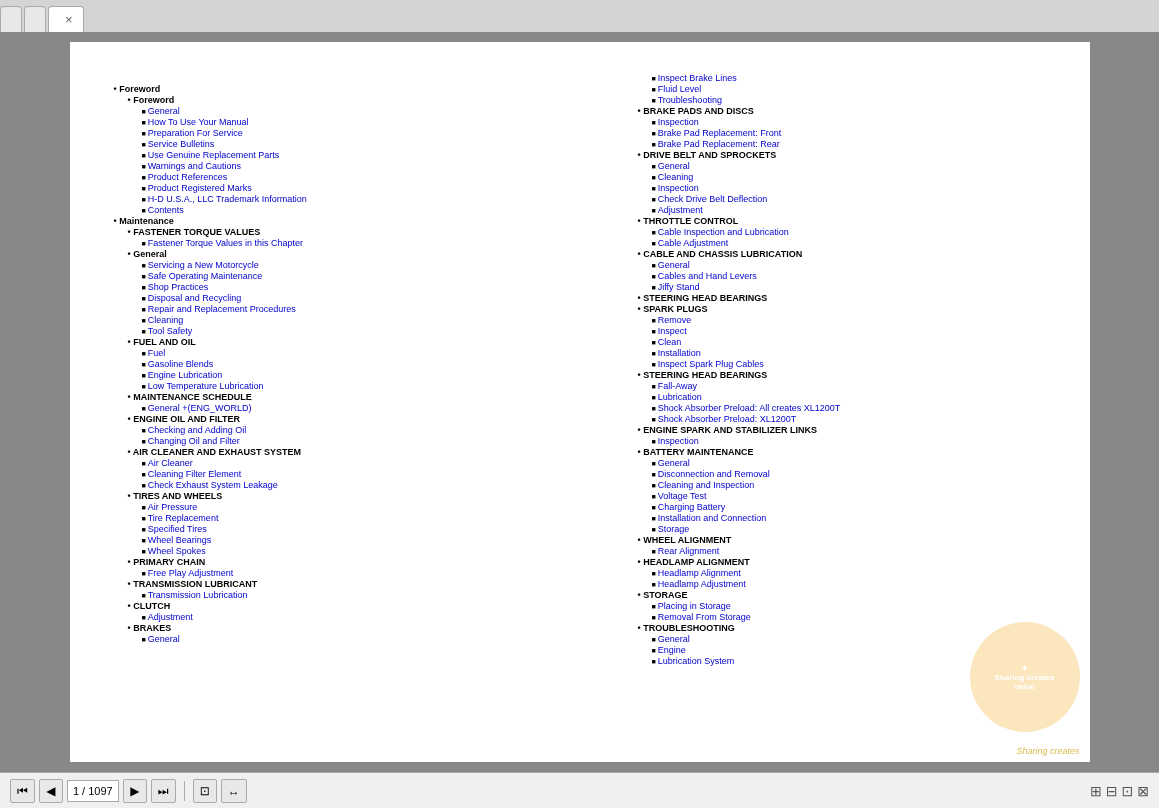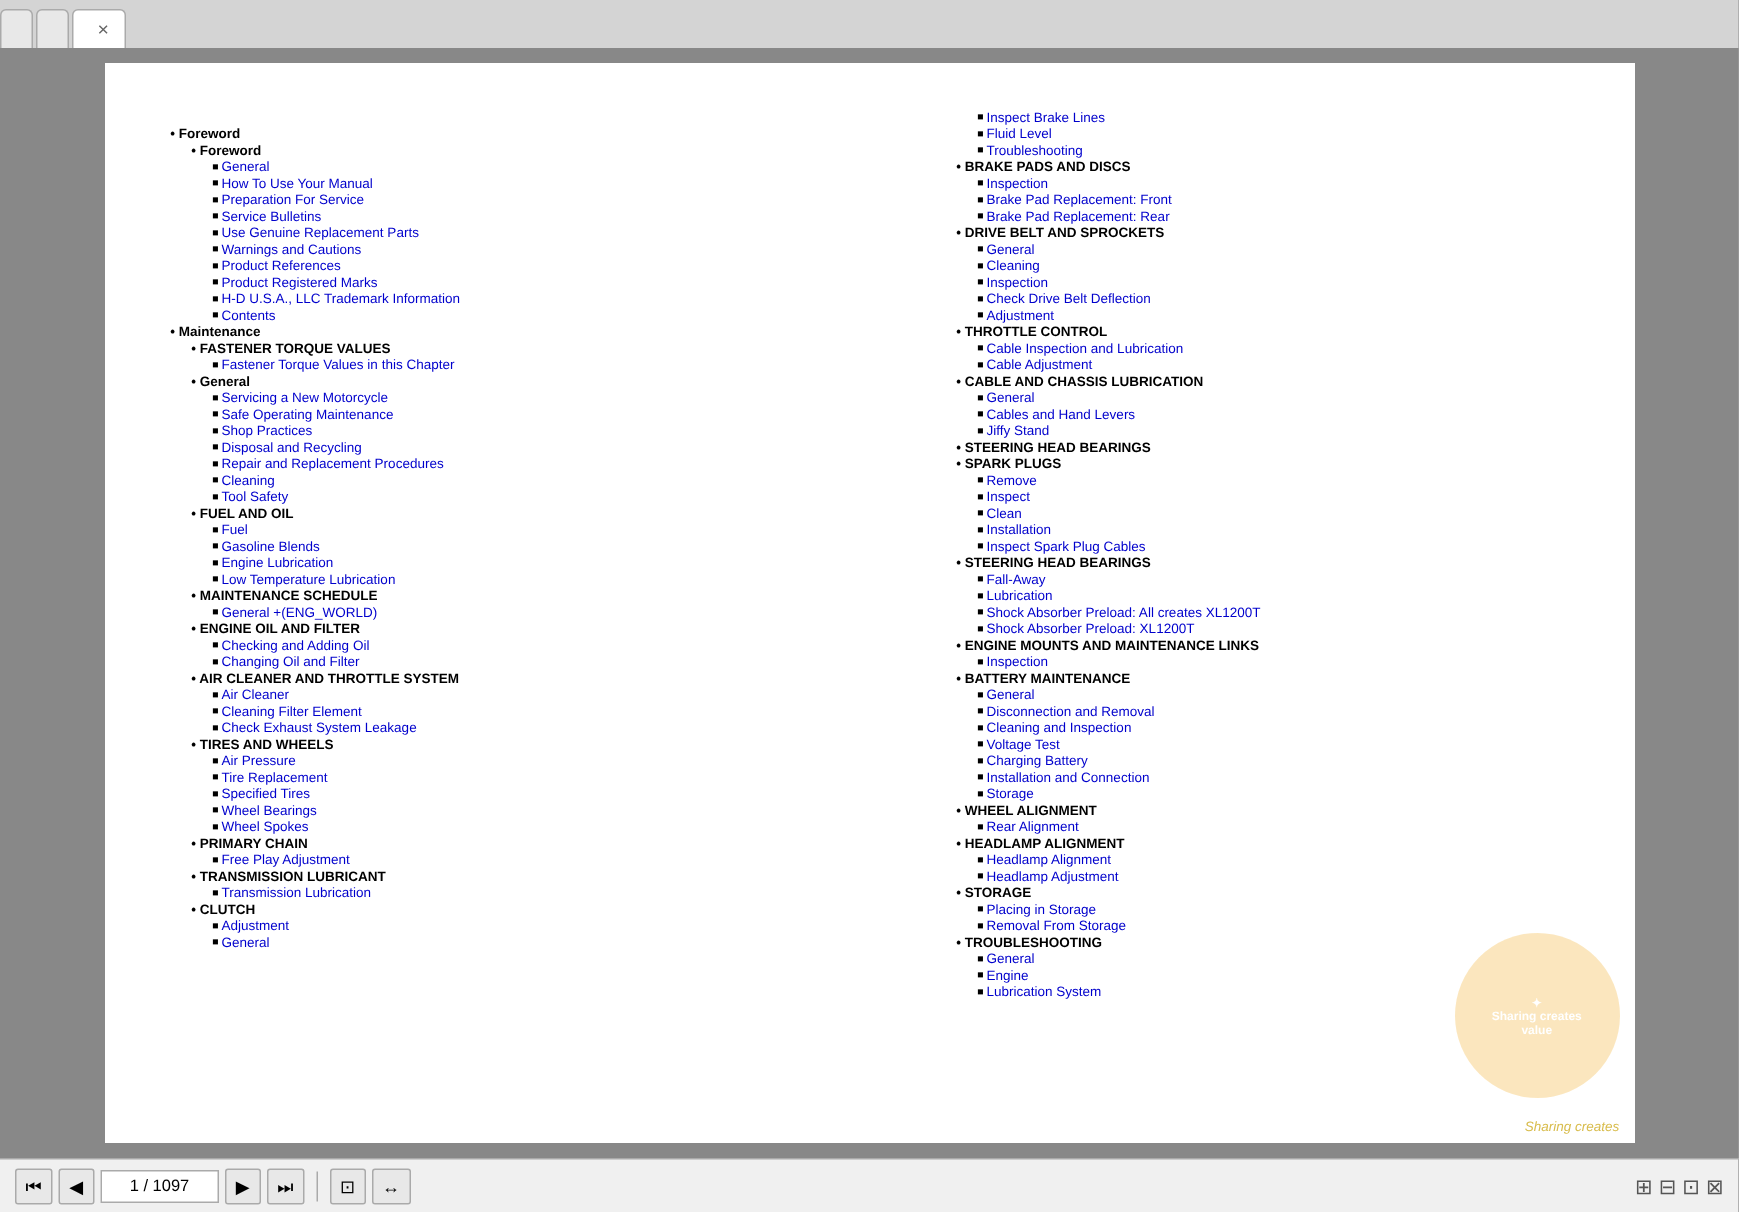--- a/index.html
+++ b/index.html
@@ -133,21 +133,21 @@
       font-size: 12px;
       cursor: pointer;
       display: flex;
       align-items: center;
       justify-content: center;
       height: 24px;
       min-width: 24px;
     }
 
     .page-input {
-      width: 79px;
+      width: 52px;
       height: 22px;
       border: 1px solid #aaa;
       text-align: center;
       font-size: 11px;
       padding: 2px;
     }
 
     .toolbar-separator {
       width: 1px;
       height: 20px;
@@ -260,36 +260,37 @@
             <li class="level2"><span class="toc-section">• FUEL AND OIL</span></li>
             <li class="level3"><span style="font-size: 7px; vertical-align: middle;">■ </span><a href="#">Fuel</a></li>
             <li class="level3"><span style="font-size: 7px; vertical-align: middle;">■ </span><a href="#">Gasoline Blends</a></li>
             <li class="level3"><span style="font-size: 7px; vertical-align: middle;">■ </span><a href="#">Engine Lubrication</a></li>
             <li class="level3"><span style="font-size: 7px; vertical-align: middle;">■ </span><a href="#">Low Temperature Lubrication</a></li>
             <li class="level2"><span class="toc-section">• MAINTENANCE SCHEDULE</span></li>
             <li class="level3"><span style="font-size: 7px; vertical-align: middle;">■ </span><a href="#">General +(ENG_WORLD)</a></li>
             <li class="level2"><span class="toc-section">• ENGINE OIL AND FILTER</span></li>
             <li class="level3"><span style="font-size: 7px; vertical-align: middle;">■ </span><a href="#">Checking and Adding Oil</a></li>
             <li class="level3"><span style="font-size: 7px; vertical-align: middle;">■ </span><a href="#">Changing Oil and Filter</a></li>
-            <li class="level2"><span class="toc-section">• AIR CLEANER AND THROTTLE SYSTEM</span></li>
+            <li class="level2"><span class="toc-section">• AIR CLEANER AND EXHAUST SYSTEM</span></li>
             <li class="level3"><span style="font-size: 7px; vertical-align: middle;">■ </span><a href="#">Air Cleaner</a></li>
             <li class="level3"><span style="font-size: 7px; vertical-align: middle;">■ </span><a href="#">Cleaning Filter Element</a></li>
             <li class="level3"><span style="font-size: 7px; vertical-align: middle;">■ </span><a href="#">Check Exhaust System Leakage</a></li>
             <li class="level2"><span class="toc-section">• TIRES AND WHEELS</span></li>
             <li class="level3"><span style="font-size: 7px; vertical-align: middle;">■ </span><a href="#">Air Pressure</a></li>
             <li class="level3"><span style="font-size: 7px; vertical-align: middle;">■ </span><a href="#">Tire Replacement</a></li>
             <li class="level3"><span style="font-size: 7px; vertical-align: middle;">■ </span><a href="#">Specified Tires</a></li>
             <li class="level3"><span style="font-size: 7px; vertical-align: middle;">■ </span><a href="#">Wheel Bearings</a></li>
             <li class="level3"><span style="font-size: 7px; vertical-align: middle;">■ </span><a href="#">Wheel Spokes</a></li>
             <li class="level2"><span class="toc-section">• PRIMARY CHAIN</span></li>
             <li class="level3"><span style="font-size: 7px; vertical-align: middle;">■ </span><a href="#">Free Play Adjustment</a></li>
             <li class="level2"><span class="toc-section">• TRANSMISSION LUBRICANT</span></li>
             <li class="level3"><span style="font-size: 7px; vertical-align: middle;">■ </span><a href="#">Transmission Lubrication</a></li>
             <li class="level2"><span class="toc-section">• CLUTCH</span></li>
             <li class="level3"><span style="font-size: 7px; vertical-align: middle;">■ </span><a href="#">Adjustment</a></li>
+            <li class="level2"><span class="toc-section">• BRAKES</span></li>
             <li class="level3"><span style="font-size: 7px; vertical-align: middle;">■ </span><a href="#">General</a></li>
           </ul>
       </div>
 
       <div class="page page-right">
         <ul class="toc-list" id="toc-right">
             <li class="level3"><span style="font-size: 7px; vertical-align: middle;">■ </span><a href="#">Inspect Brake Lines</a></li>
             <li class="level3"><span style="font-size: 7px; vertical-align: middle;">■ </span><a href="#">Fluid Level</a></li>
             <li class="level3"><span style="font-size: 7px; vertical-align: middle;">■ </span><a href="#">Troubleshooting</a></li>
             <li class="level2"><span class="toc-section">• BRAKE PADS AND DISCS</span></li>
@@ -314,21 +315,21 @@
             <li class="level3"><span style="font-size: 7px; vertical-align: middle;">■ </span><a href="#">Remove</a></li>
             <li class="level3"><span style="font-size: 7px; vertical-align: middle;">■ </span><a href="#">Inspect</a></li>
             <li class="level3"><span style="font-size: 7px; vertical-align: middle;">■ </span><a href="#">Clean</a></li>
             <li class="level3"><span style="font-size: 7px; vertical-align: middle;">■ </span><a href="#">Installation</a></li>
             <li class="level3"><span style="font-size: 7px; vertical-align: middle;">■ </span><a href="#">Inspect Spark Plug Cables</a></li>
             <li class="level2"><span class="toc-section">• STEERING HEAD BEARINGS</span></li>
             <li class="level3"><span style="font-size: 7px; vertical-align: middle;">■ </span><a href="#">Fall-Away</a></li>
             <li class="level3"><span style="font-size: 7px; vertical-align: middle;">■ </span><a href="#">Lubrication</a></li>
             <li class="level3"><span style="font-size: 7px; vertical-align: middle;">■ </span><a href="#">Shock Absorber Preload: All creates XL1200T</a></li>
             <li class="level3"><span style="font-size: 7px; vertical-align: middle;">■ </span><a href="#">Shock Absorber Preload: XL1200T</a></li>
-            <li class="level2"><span class="toc-section">• ENGINE MOUNTS AND MAINTENANCE LINKS</span></li>
+            <li class="level2"><span class="toc-section">• ENGINE SPARK AND STABILIZER LINKS</span></li>
             <li class="level3"><span style="font-size: 7px; vertical-align: middle;">■ </span><a href="#">Inspection</a></li>
             <li class="level2"><span class="toc-section">• BATTERY MAINTENANCE</span></li>
             <li class="level3"><span style="font-size: 7px; vertical-align: middle;">■ </span><a href="#">General</a></li>
             <li class="level3"><span style="font-size: 7px; vertical-align: middle;">■ </span><a href="#">Disconnection and Removal</a></li>
             <li class="level3"><span style="font-size: 7px; vertical-align: middle;">■ </span><a href="#">Cleaning and Inspection</a></li>
             <li class="level3"><span style="font-size: 7px; vertical-align: middle;">■ </span><a href="#">Voltage Test</a></li>
             <li class="level3"><span style="font-size: 7px; vertical-align: middle;">■ </span><a href="#">Charging Battery</a></li>
             <li class="level3"><span style="font-size: 7px; vertical-align: middle;">■ </span><a href="#">Installation and Connection</a></li>
             <li class="level3"><span style="font-size: 7px; vertical-align: middle;">■ </span><a href="#">Storage</a></li>
             <li class="level2"><span class="toc-section">• WHEEL ALIGNMENT</span></li>

